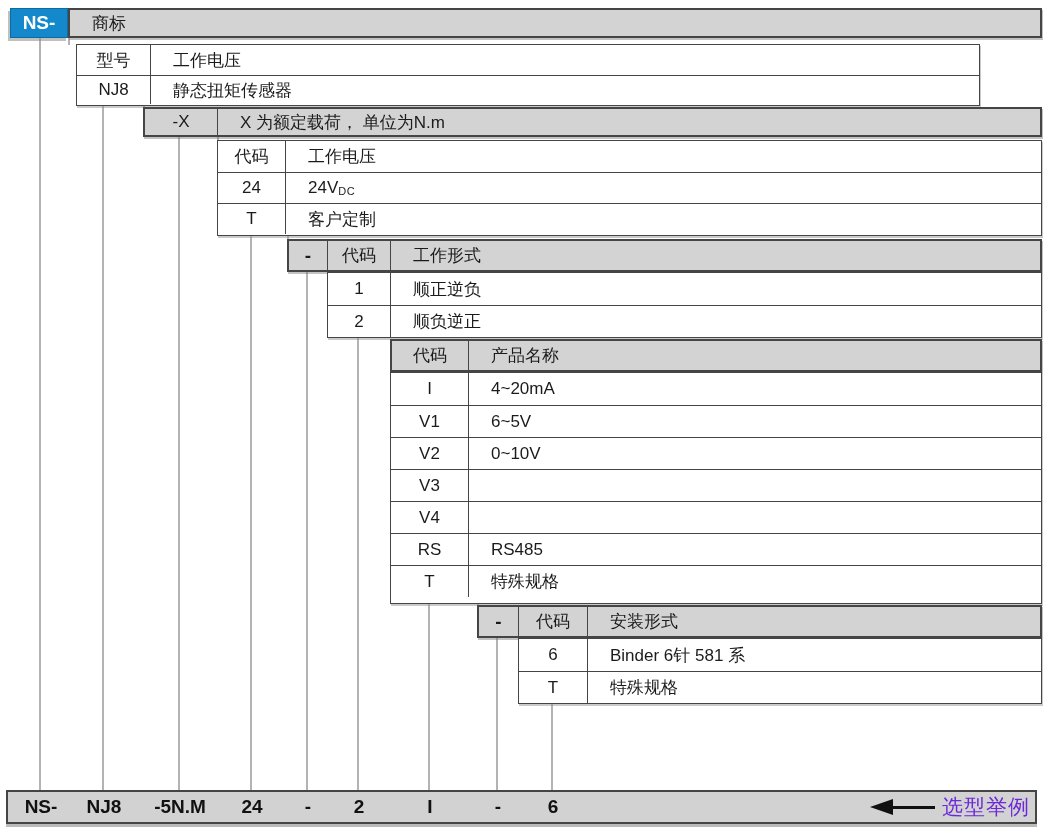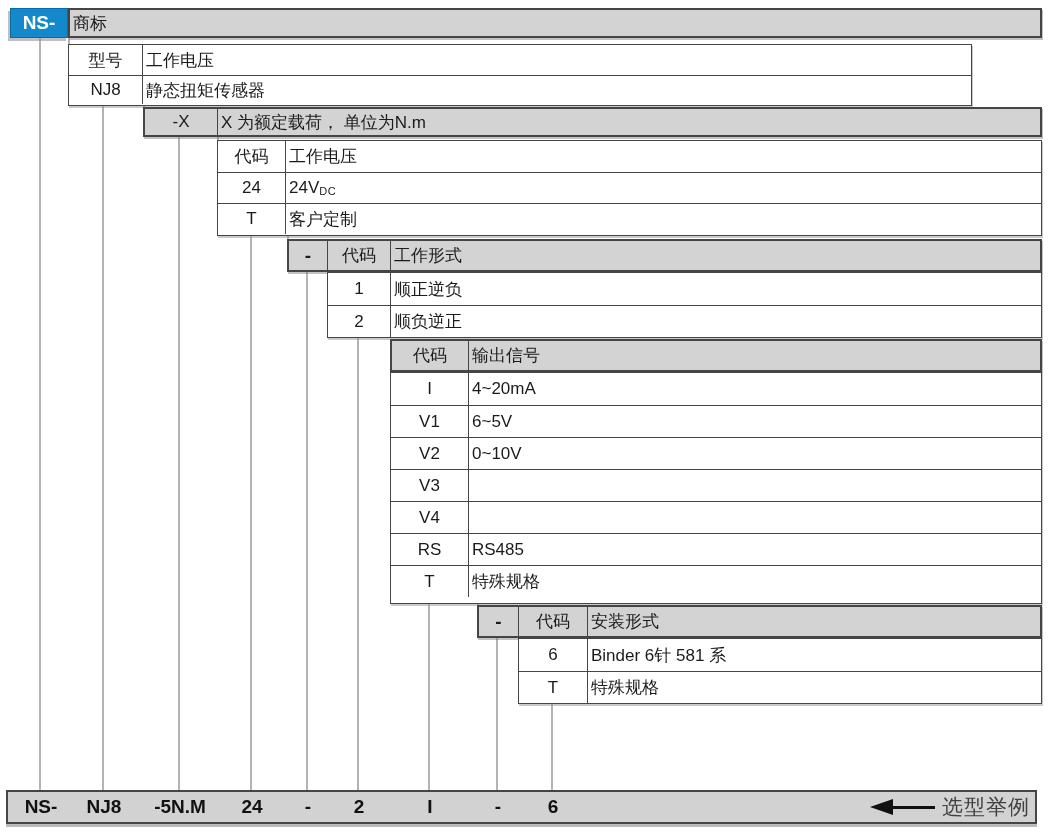--- a/index.html
+++ b/index.html
@@ -16,32 +16,32 @@
     font-weight:bold;font-size:19px;text-align:center;line-height:28px;
     box-shadow:-2px 3px 0 rgba(140,140,140,0.55);
   }
   .grayrow{background:#d3d3d3;border:2px solid #454545;box-shadow:1px 2px 0 rgba(120,120,120,0.45);}
   .tbl{background:#ffffff;border:1px solid #454545;box-shadow:1px 2px 0 rgba(150,150,150,0.5);}
   .row{display:flex;box-sizing:border-box;}
   .row + .row{border-top:1px solid #454545;}
   .cell{box-sizing:border-box;display:flex;align-items:center;}
   .code{justify-content:center;border-right:1px solid #454545;flex:0 0 auto;}
   .dash{justify-content:center;border-right:1px solid #454545;font-weight:bold;font-size:19px;flex:0 0 auto;}
-  .desc{padding-left:3px;flex:1 1 auto;}
+  .desc{padding-left:22px;flex:1 1 auto;}
   .hdr{display:flex;align-items:stretch;height:100%;}
   .sub{font-size:11px;letter-spacing:0.5px;padding-top:5px;}
   .bar{
     background:#d2d2d2;border:2px solid #454545;z-index:2;
     box-shadow:0 3px 0 rgba(120,120,120,0.5);
   }
   .token{position:absolute;top:0;height:30px;line-height:30px;text-align:center;font-weight:bold;font-size:19px;color:#111;}
   .arrowwrap{position:absolute;top:0;height:30px;display:flex;align-items:center;}
   .tri{width:0;height:0;border-top:8px solid transparent;border-bottom:8px solid transparent;border-right:23px solid #111;}
   .shaft{width:42px;height:3px;background:#111;}
-  .extext{font-size:21px;color:#404040;margin-left:7px;letter-spacing:1px;}
+  .extext{font-size:21px;color:#6d28d9;margin-left:7px;letter-spacing:1px;}
 </style>
 </head>
 <body>
 
 <div class="canvas">
 
   <div class="stem" style="left:39px;top:38px;height:752px;"></div>
   <div class="stem" style="left:102px;top:104px;height:686px;"></div>
   <div class="stem" style="left:178px;top:137px;height:653px;"></div>
   <div class="stem" style="left:250px;top:236px;height:554px;"></div>
@@ -57,21 +57,21 @@
   <div class="stub" style="left:287px;top:235px;height:5px;"></div>
   <div class="stub" style="left:477px;top:602px;height:4px;"></div>
 
   <div class="box brand" style="left:10px;top:8px;width:58px;height:30px;">
     <span>NS-</span>
   </div>
   <div class="box grayrow" style="left:68px;top:8px;width:974px;height:30px;">
     <div class="cell desc" style="height:100%;">商标</div>
   </div>
 
-  <div class="box tbl" style="left:68px;top:44px;width:904px;height:62px;">
+  <div class="box tbl" style="left:76px;top:44px;width:904px;height:62px;">
     <div class="row" style="height:30px;">
       <div class="cell code" style="width:74px;">型号</div>
       <div class="cell desc">工作电压</div>
     </div>
     <div class="row" style="height:29px;">
       <div class="cell code" style="width:74px;">NJ8</div>
       <div class="cell desc">静态扭矩传感器</div>
     </div>
   </div>
 
@@ -114,21 +114,21 @@
     </div>
     <div class="row" style="height:32px;">
       <div class="cell code" style="width:63px;">2</div>
       <div class="cell desc">顺负逆正</div>
     </div>
   </div>
 
   <div class="box grayrow" style="left:390px;top:339px;width:652px;height:33px;">
     <div class="hdr">
       <div class="cell code" style="width:77px;">代码</div>
-      <div class="cell desc">输出信号</div>
+      <div class="cell desc">产品名称</div>
     </div>
   </div>
   <div class="box tbl" style="left:390px;top:372px;width:652px;height:232px;">
     <div class="row" style="height:32px;">
       <div class="cell code" style="width:78px;">I</div>
       <div class="cell desc">4~20mA</div>
     </div>
     <div class="row" style="height:32px;">
       <div class="cell code" style="width:78px;text-align:right;">V1</div>
       <div class="cell desc">6~5V</div>

